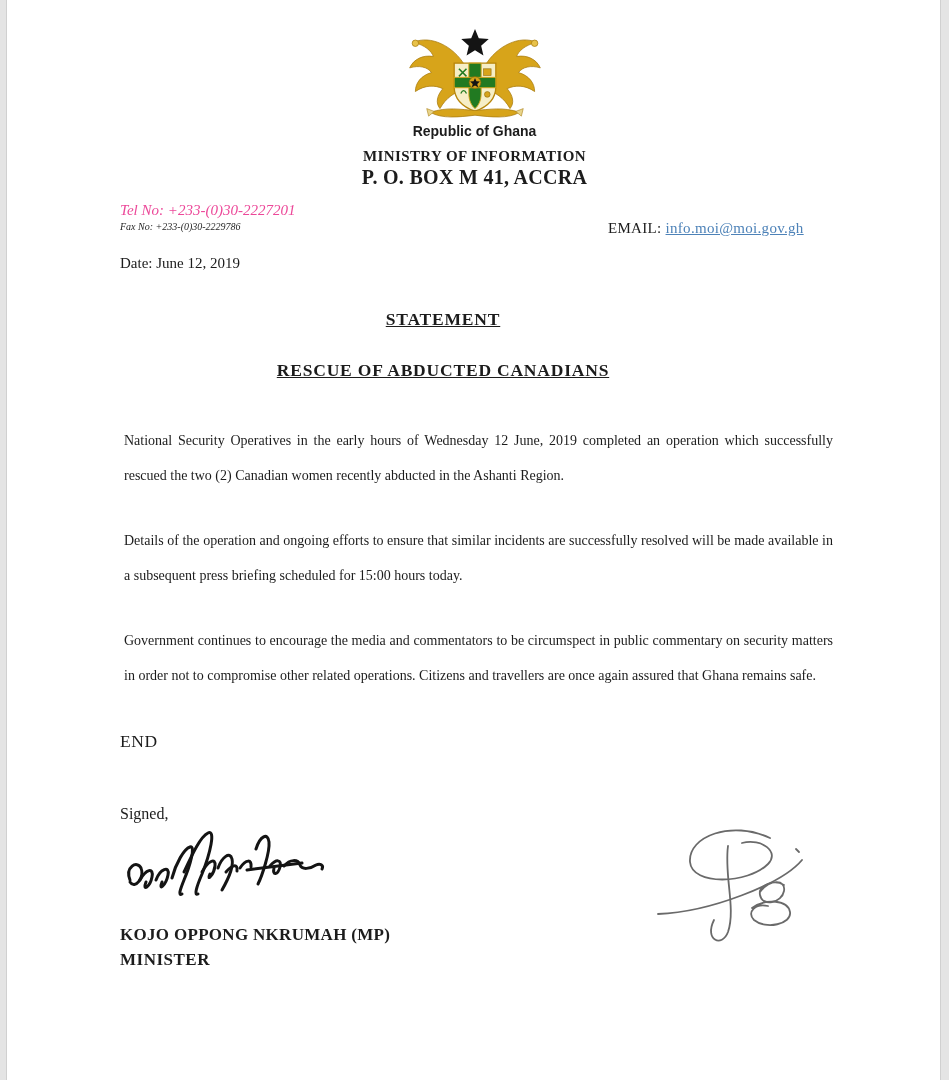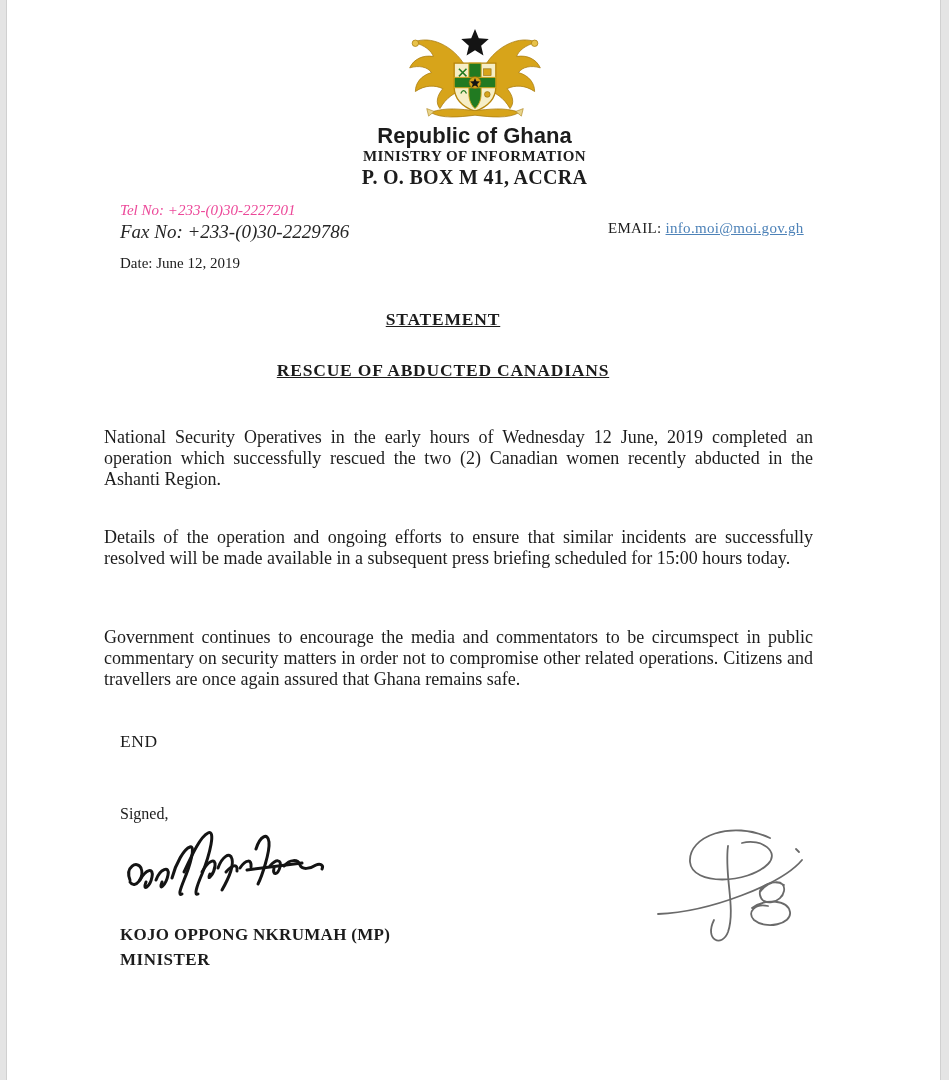--- a/index.html
+++ b/index.html
@@ -15,48 +15,48 @@
   .edge-strip.left  { left: 0;  width: 6px; border-right: 1px solid #d0d0d0; }
   .edge-strip.right { right: 0; width: 8px; border-left: 1px solid #d0d0d0; }
 
   .abs { position: absolute; }
 
   .crest { left: 404px; top: 26px; width: 142px; height: 97px; }
 
   .republic {
     top: 123px; left: 0; width: 949px; text-align: center;
     font-family: "Liberation Sans", sans-serif;
-    font-weight: bold; font-size: 22px;
+    font-weight: bold; font-size: 14px;
   }
   .ministry {
     top: 148px; left: 0; width: 949px; text-align: center;
     font-weight: bold; font-size: 15px; letter-spacing: 0.4px;
   }
   .pobox {
     top: 166px; left: 0; width: 949px; text-align: center;
     font-weight: bold; font-size: 20px; letter-spacing: 0.3px;
   }
 
   .tel  { left: 120px; top: 202px; font-style: italic; font-size: 15px; color: #ec4899; }
-  .fax  { left: 120px; top: 221px; font-style: italic; font-size: 19px; color: #262626; }
+  .fax  { left: 120px; top: 221px; font-style: italic; font-size: 10px; color: #262626; }
   .email-row { left: 608px; top: 220px; font-size: 15px; letter-spacing: 0.3px; }
   .email-row a { color: #4d82b8; text-decoration: underline; }
   .date { left: 120px; top: 255px; font-size: 15px; }
 
   .doc-heading {
     left: 0; width: 886px; text-align: center;
     font-weight: bold; font-size: 17.5px; letter-spacing: 0.8px;
     text-decoration: underline;
   }
   .h-statement { top: 309px; }
   .h-subject   { top: 360px; }
 
   .para {
-    left: 104px; width: 709px;
-    font-size: 18px; line-height: 21px;
+    left: 124px; width: 709px;
+    font-size: 14px; line-height: 35px;
     text-align: justify;
   }
   .p1 { top: 409px; }
   .p2 { top: 509px; }
   .p3 { top: 609px; }
 
   .end    { left: 120px; top: 731px; font-size: 17.5px; letter-spacing: 0.6px; }
   .signed { left: 120px; top: 805px; font-size: 16px; }
 
   .sig-main     { left: 120px; top: 822px; width: 212px; height: 88px; }

